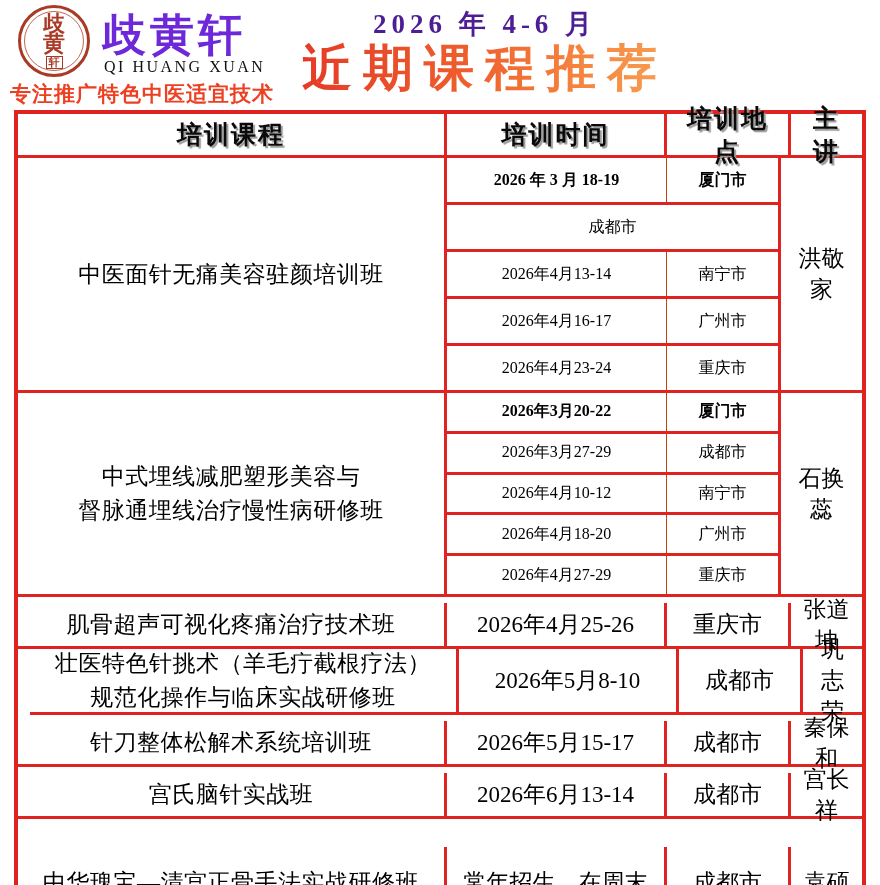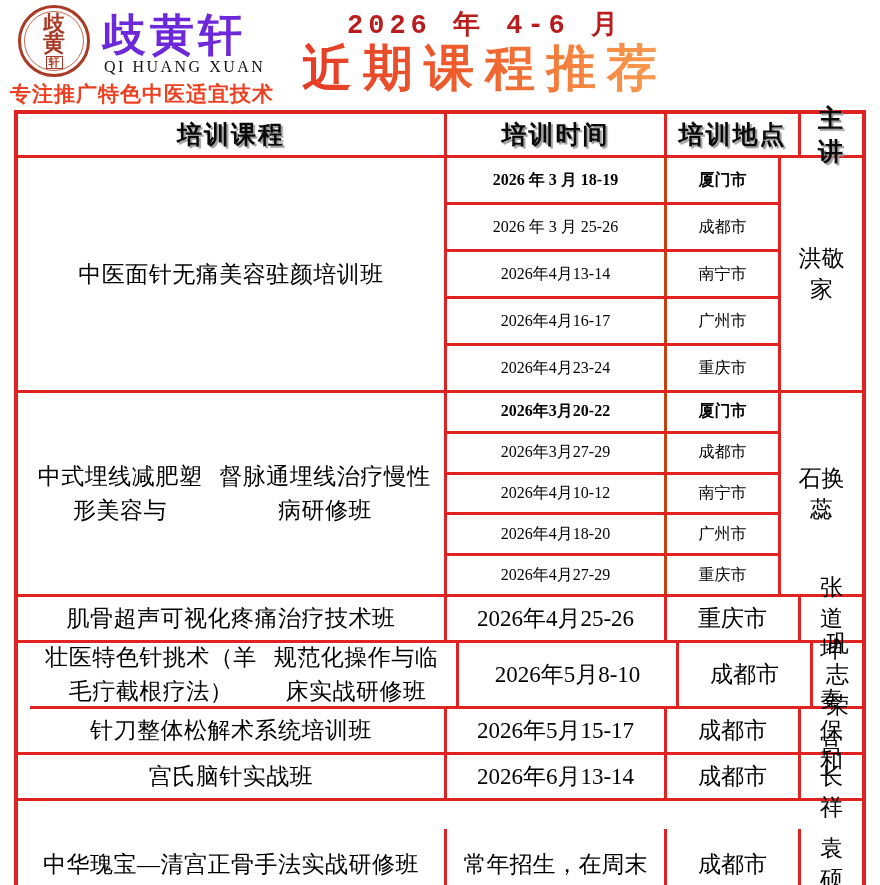--- a/index.html
+++ b/index.html
@@ -51,22 +51,22 @@
     font-family:"Liberation Sans","DejaVu Sans",sans-serif;
     font-size:21px; font-weight:900; color:#ed4023;
     letter-spacing:1px;
   }
 
   .center-block {
     position:absolute; left:255px; top:6px; width:460px;
     text-align:center;
   }
   .period {
-    font-family:Liberation Mono, monospace;
-    font-size:27px; font-weight:900; color:#b91c1c;
+    font-family:Liberation Serif, serif;
+    font-size:27px; font-weight:900; color:#4c1d95;
     letter-spacing:5px;
   }
   .big-title {
     margin-top:0;
     font-family:"DejaVu Sans","Liberation Sans",sans-serif;
     font-size:50px; font-weight:900; letter-spacing:11px;
     line-height:1.05;
     background:linear-gradient(90deg,#e23125 0%,#ee5d2c 45%,#f68b42 75%,#f8a95e 100%);
     -webkit-background-clip:text; background-clip:text;
     -webkit-text-fill-color:transparent; color:#ee5d2c;
@@ -86,47 +86,47 @@
     display:flex; align-items:center; justify-content:center;
     text-align:center;
     border-right:3px solid #e02220;
     font-size:23px;
     padding:0 8px;
   }
   .cell.no-r { border-right:none; }
 
   .col-course { width:429px; }
   .col-time   { width:220px; }
-  .col-place  { width:134px; }
+  .col-place  { width:124px; }
   .col-lect   { flex:1; }
 
   
   .thead { height:44px; }
   .thead .cell {
     font-family:"Liberation Sans","DejaVu Sans",sans-serif;
     font-size:25px; font-weight:900; color:#0a0a0a;
     text-shadow:2px 2px 1px #9a9a9a;
     letter-spacing:2px;
   }
 
   
   .sessions { width:334px; display:flex; flex-direction:column; border-right:3px solid #e02220; }
   .session { display:flex; flex:1; border-bottom:3px solid #e02220; }
   .session.last { border-bottom:none; }
-  .session .col-time { border-right:3px solid #c2410c; display:flex; align-items:center; justify-content:center; }
+  .session .col-time { border-right:1px solid #c2410c; display:flex; align-items:center; justify-content:center; }
   .session .col-place { flex:1; display:flex; align-items:center; justify-content:center; border-right:none; }
   .session.bold { font-weight:700; }
 
   .g1 { height:235px; }
   .g2 { height:204px; }
-  .r-single { height:46px; }
+  .r-single { height:46px;margin-top:6px; }
   .r-double { height:66px;margin-left:12px; }
   .r-last { height:70px; }
 
-  .two-line { display:flex; flex-direction:row; line-height:1.45; }
+  .two-line { display:flex; flex-direction:column; line-height:1.45; }
   .course-name { letter-spacing:0.5px; }
 </style>
 </head>
 <body>
 
 <div class="page">
 
   <div class="page-header">
 
     <div class="seal">
@@ -157,21 +157,20 @@
     <div class="trow g1">
       <div class="cell col-course">
         <span class="course-name">中医面针无痛美容驻颜培训班</span>
       </div>
       <div class="sessions">
         <div class="session bold">
           <div class="col-time">2026 年 3 月 18-19</div>
           <div class="col-place">厦门市</div>
         </div>
         <div class="session">
-          <div class="col-time">2026 年 3 月 25-26</div>
           <div class="col-place">成都市</div>
         </div>
         <div class="session">
           <div class="col-time">2026年4月13-14</div>
           <div class="col-place">南宁市</div>
         </div>
         <div class="session">
           <div class="col-time">2026年4月16-17</div>
           <div class="col-place">广州市</div>
         </div>

